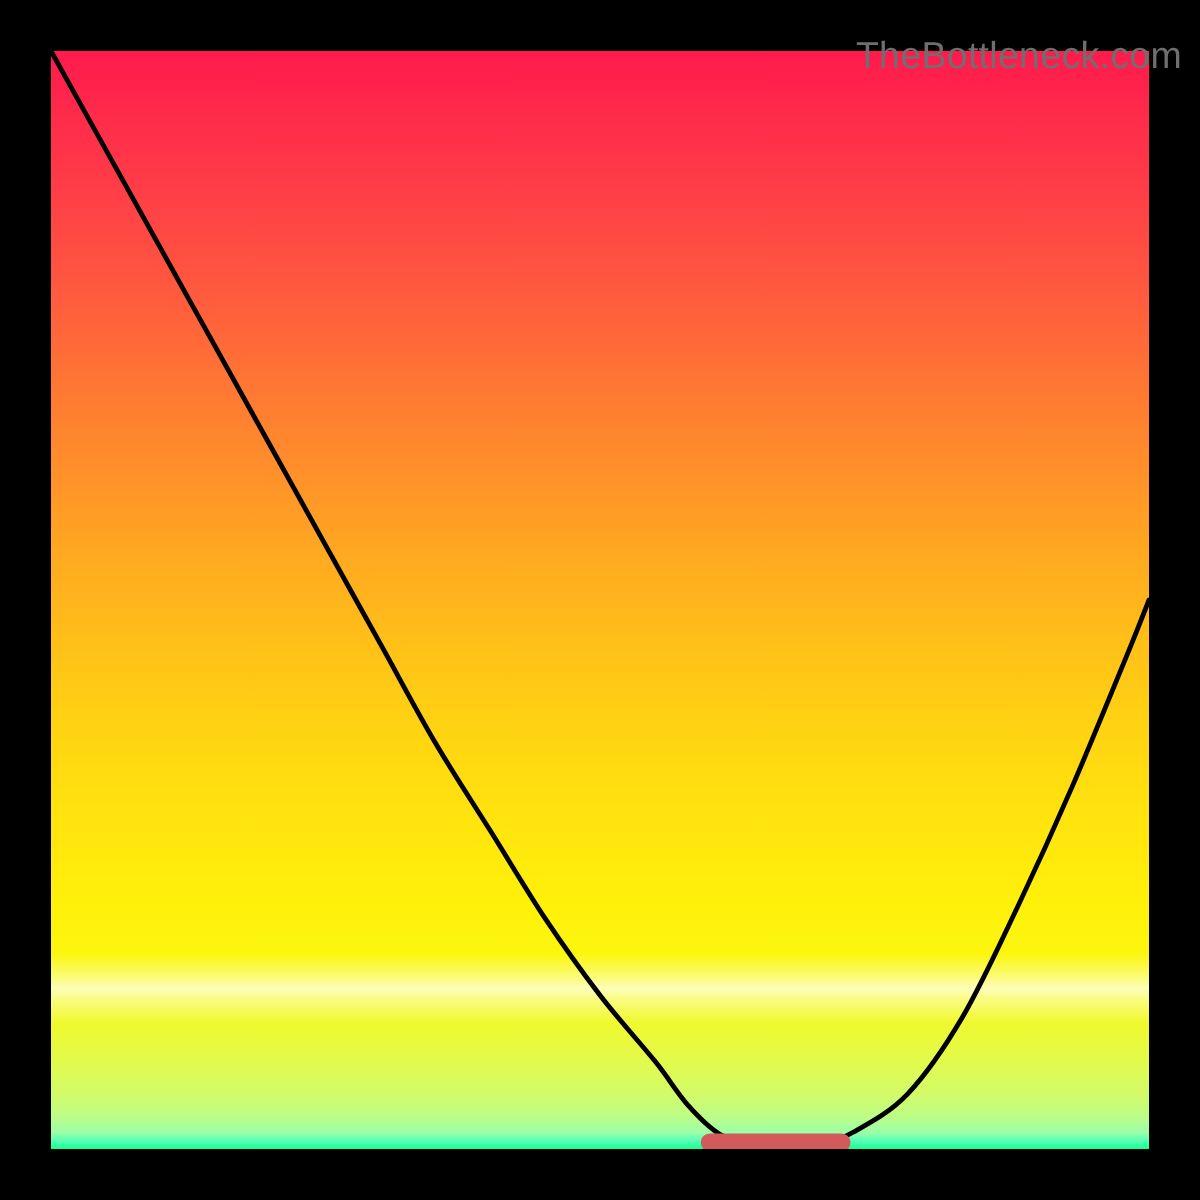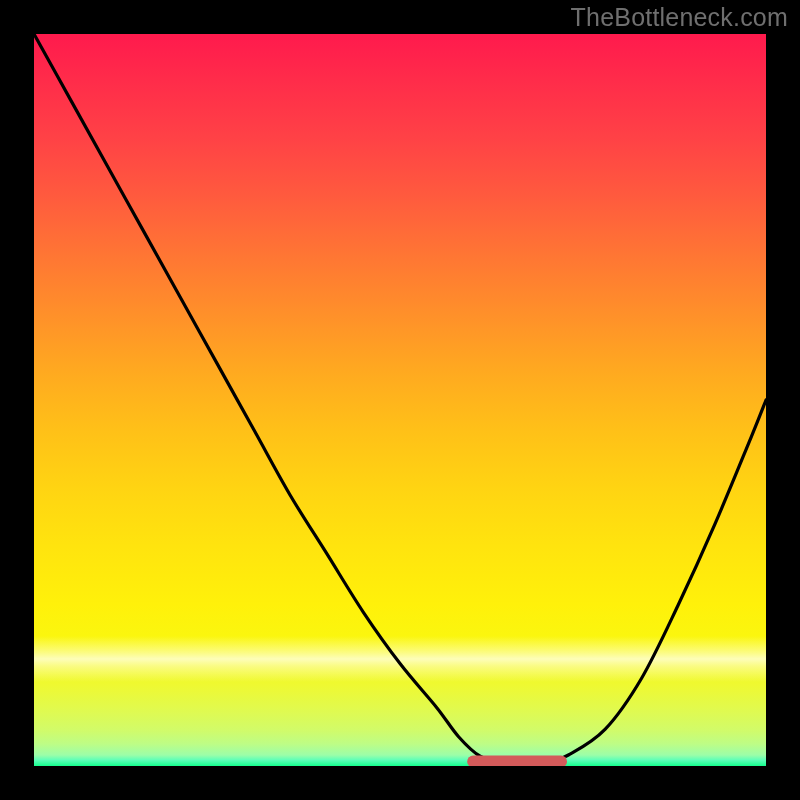--- a/index.html
+++ b/index.html
@@ -73,21 +73,21 @@
   }
   
   svg.curve {
     position: absolute;
     top: 0; left: 0;
     width: 100%;
     height: 100%;
   }
   .watermark {
     position: absolute;
-    top: 3px;
+    top: 23px;
     right: 12px;
     color: #6f6f6f;
     font-size: 25px;
     letter-spacing: 0.2px;
     font-weight: 400;
   }
 </style>
 </head>
 <body>
 

